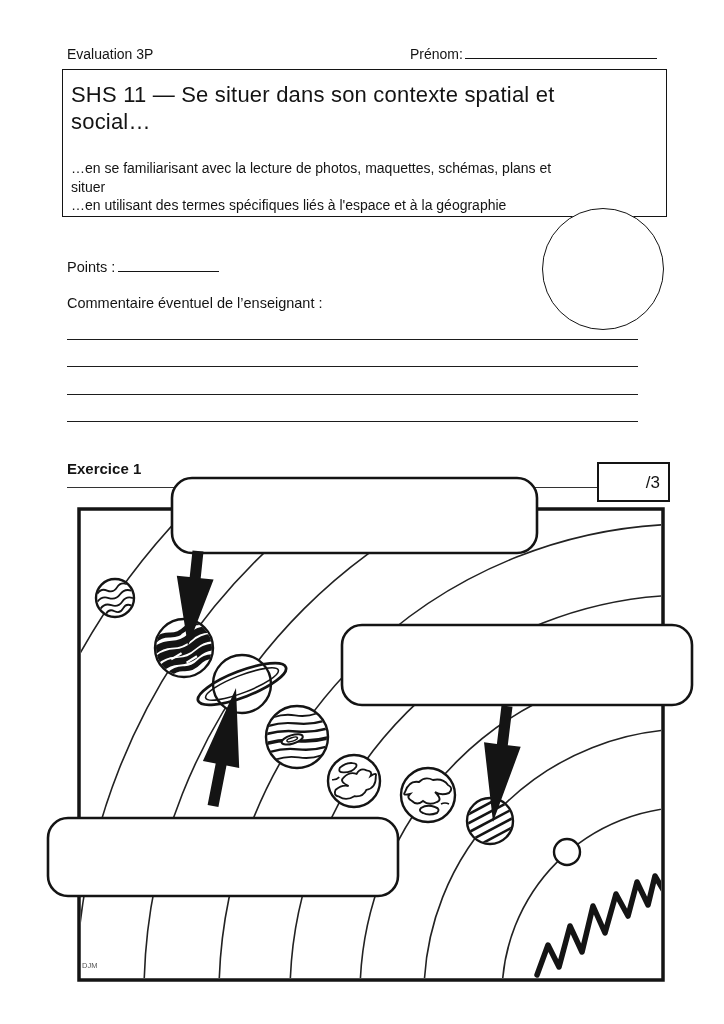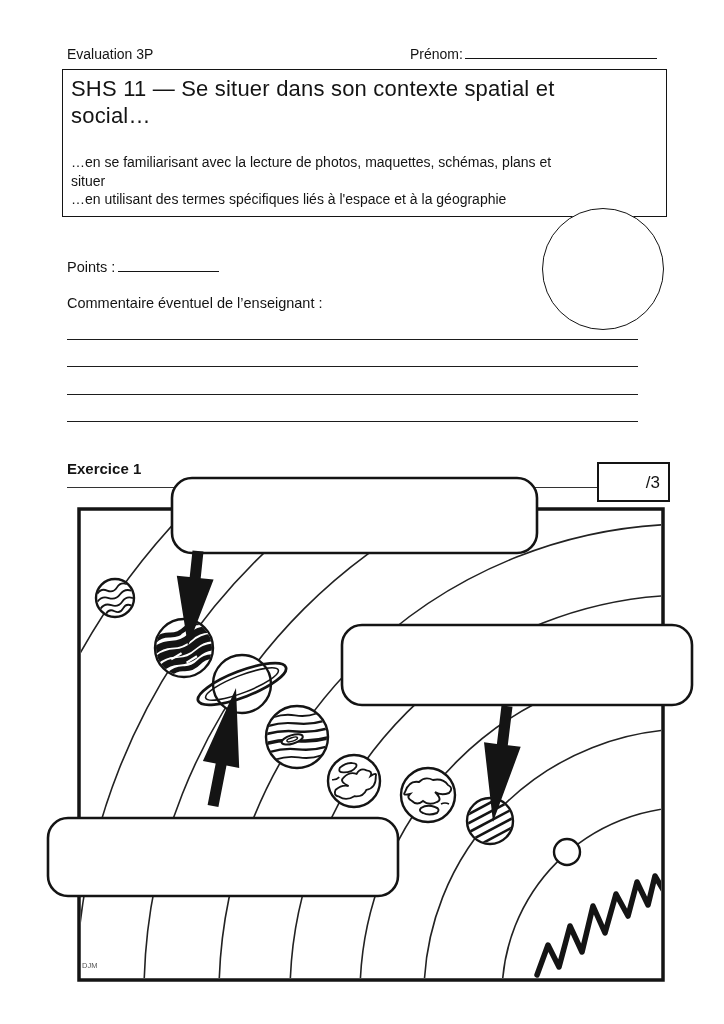--- a/index.html
+++ b/index.html
@@ -10,21 +10,21 @@
   *{box-sizing:border-box;}
   .abs{position:absolute;}
 
   .hdr-left{left:67px;top:46px;font-size:14px;}
   .hdr-right{left:410px;top:46px;font-size:14px;}
   .fill-line{display:inline-block;border-bottom:1.5px solid #141414;height:13px;vertical-align:baseline;}
   .name-line{width:192px;margin-left:2px;}
   .points-line{width:101px;margin-left:3px;}
 
   .obj-box{left:62px;top:69px;width:605px;height:148px;border:1.8px solid #141414;background:#fff;padding:5px 8px 0 8px;}
-  .obj-title{font-size:22px;line-height:27px;letter-spacing:.2px;margin-top:0;}
+  .obj-title{font-size:22px;line-height:27px;letter-spacing:.2px;margin-top:6px;}
   .obj-goals{font-size:14px;line-height:18.5px;margin-top:24px;}
 
   .grade-circle{left:542px;top:208px;width:122px;height:122px;border:1.6px solid #141414;border-radius:50%;background:#fff;z-index:3;}
 
   .points-row{left:67px;top:259px;font-size:14.5px;}
   .comment-label{left:67px;top:295px;font-size:14.5px;text-align:right;}
 
   .rule{left:67px;width:571px;height:0;border-top:1.7px solid #1d1d1d;}
   .rule.r1{top:339px;} .rule.r2{top:366px;} .rule.r3{top:394px;} .rule.r4{top:421px;}
 

